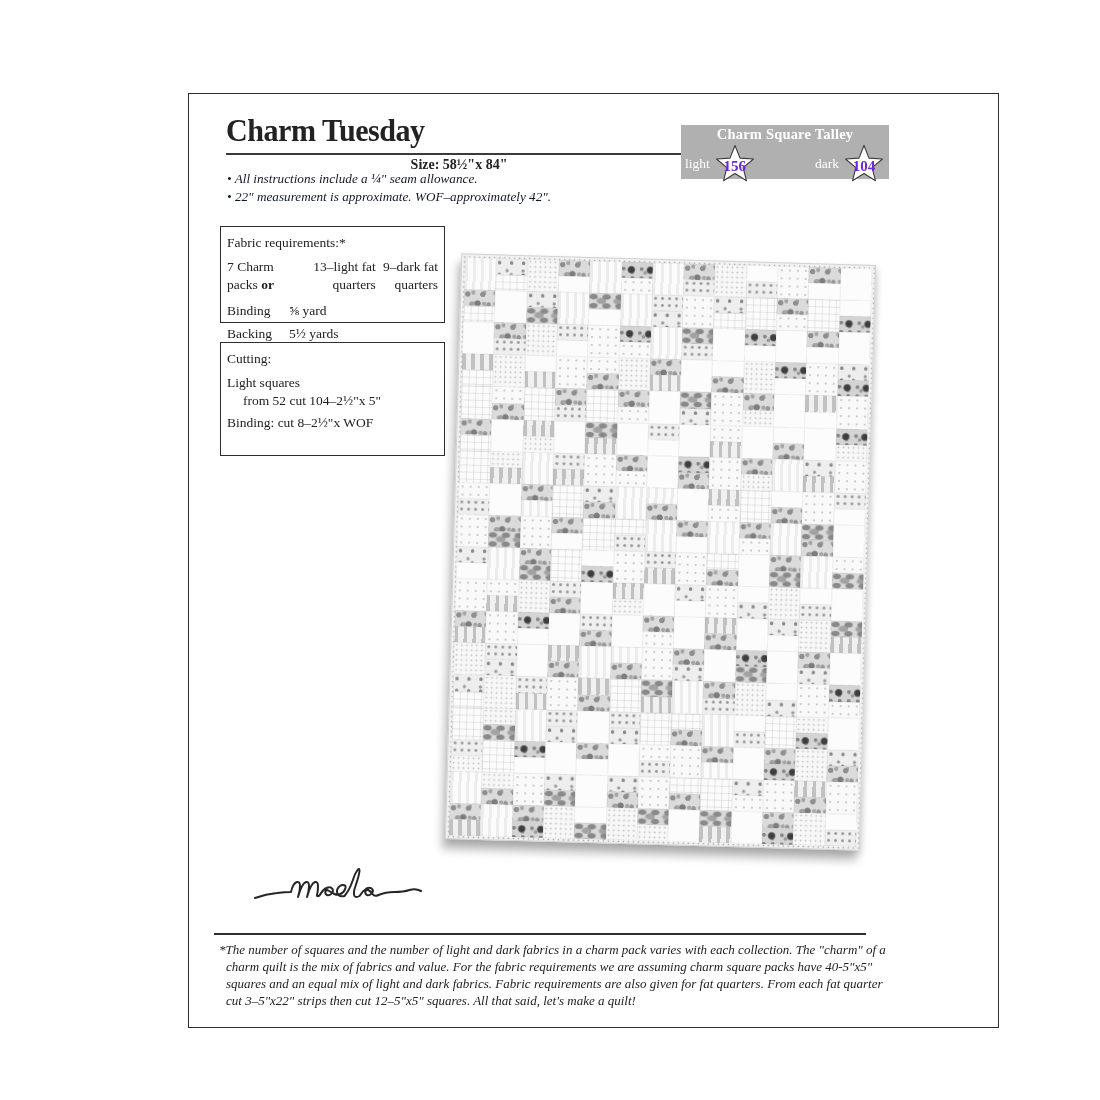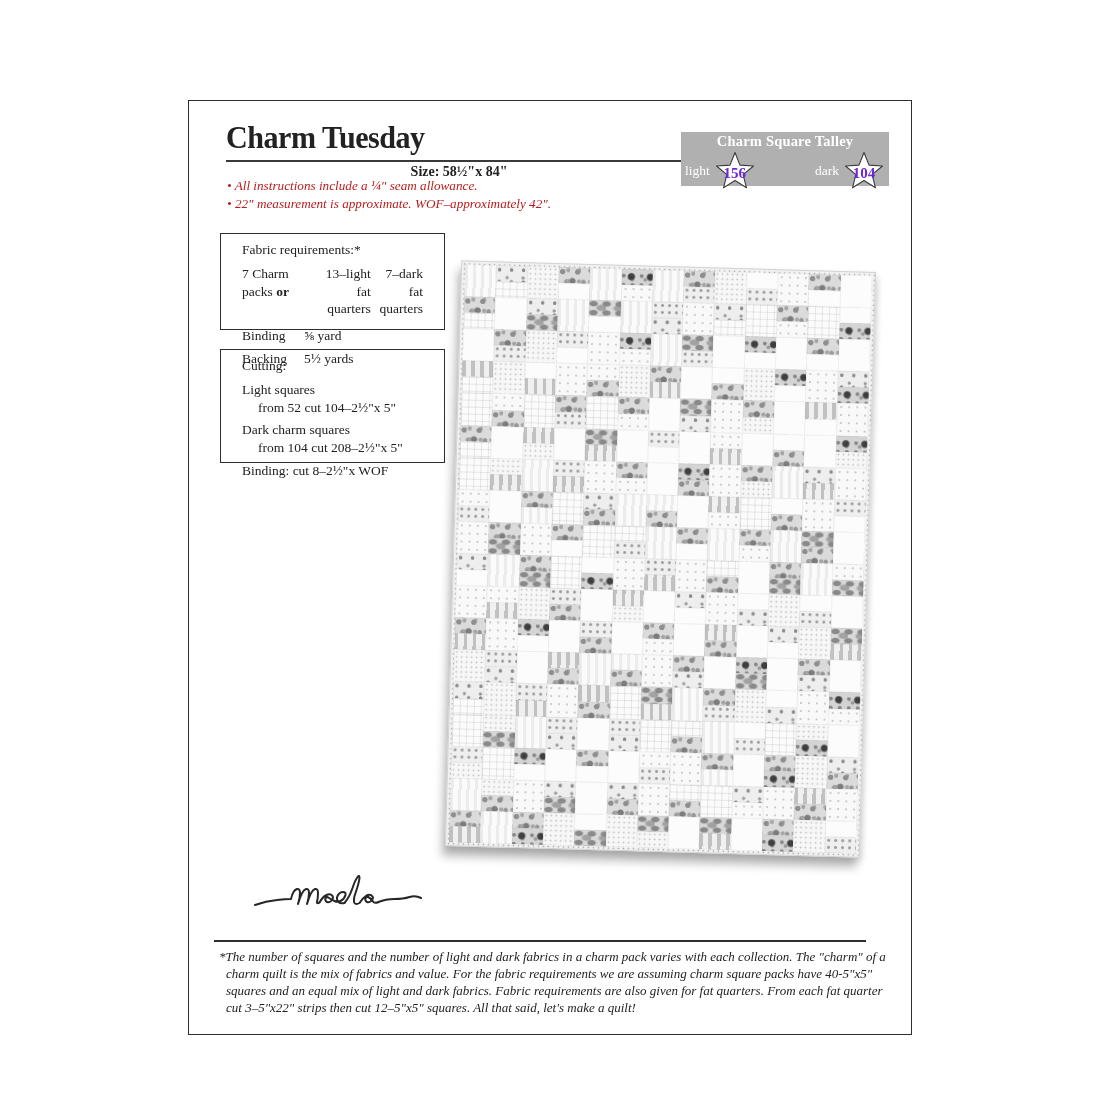--- a/index.html
+++ b/index.html
@@ -1,38 +1,38 @@
 <!DOCTYPE html>
 <html><head>
 <meta charset="utf-8">
 <style>
   html,body{margin:0;padding:0;background:#ffffff;}
   body{width:1100px;height:1100px;position:relative;font-family:"Liberation Serif","DejaVu Serif",serif;color:#1c1c1c;-webkit-font-smoothing:antialiased;}
 
-  .page{position:absolute;left:188px;top:100px;width:724px;height:935px;border:1.5px solid #2e2e2e;background:#ffffff;box-sizing:border-box;}
+  .page{position:absolute;left:188px;top:93px;width:811px;height:935px;border:1.5px solid #2e2e2e;background:#ffffff;box-sizing:border-box;}
 
   
   .title{position:absolute;left:37px;top:18px;font-weight:bold;font-size:32px;letter-spacing:-.5px;transform:scaleX(.94);transform-origin:left;white-space:nowrap;color:#222;}
   .title-rule{position:absolute;left:37px;top:59px;width:455px;height:2px;background:#3a3a3a;}
   .size-label{position:absolute;left:140px;top:63px;width:260px;text-align:center;font-weight:bold;font-size:14px;color:#222;}
-  .notes{position:absolute;left:38px;top:76px;font-style:italic;font-size:13.2px;line-height:1.33;color:#b91c1c;}
+  .notes{position:absolute;left:38px;top:76px;font-style:italic;font-size:13.2px;line-height:1.33;color:#0f172a;}
 
   
   .tally{position:absolute;left:492px;top:31px;width:208px;height:54px;color:#ffffff;}
   .tally-bg{position:absolute;inset:0;}
   .tally-title{position:relative;text-align:center;font-weight:bold;font-size:14.5px;padding-top:1px;letter-spacing:.2px;}
   .tally-row{position:relative;display:flex;justify-content:space-between;align-items:center;margin-top:1px;padding:0 4px;}
   .tally-item{display:flex;align-items:center;gap:4px;}
   .tally-word{font-size:13.5px;}
   .star{position:relative;width:42px;height:40px;display:inline-block;}
   .star svg{position:absolute;inset:0;width:100%;height:100%;}
   .star-num{position:absolute;inset:0;display:flex;align-items:center;justify-content:center;padding-top:5px;color:#6d28d9;font-size:15px;font-weight:700;}
 
   
-  .box{position:absolute;left:31px;width:225px;border:1.2px solid #2e2e2e;box-sizing:border-box;padding:7px 21px;font-size:13.5px;line-height:1.32;color:#222;}
+  .box{position:absolute;left:31px;width:225px;border:1.2px solid #2e2e2e;box-sizing:border-box;padding:7px 6px;font-size:13.5px;line-height:1.32;color:#222;}
   .fabric-box{top:132px;height:97px;}
   .cutting-box{top:248px;height:114px;}
   .box-title{margin-bottom:6px;}
   .packs-row{display:flex;gap:23px;align-items:flex-start;}
   .alts{display:flex;flex-direction:row;text-align:right;}
   .kv{display:flex;margin-top:5px;}
   .kv .k{width:62px;}
   .cut-item{margin-bottom:5px;}
   .cut-detail{padding-left:16px;}
   .bold{font-weight:bold;}
@@ -104,43 +104,39 @@
       </div>
     </div>
   </div>
 
   <div class="box fabric-box">
     <div class="box-title">Fabric requirements:*</div>
     <div class="packs-row">
       <span><span>7 Charm packs</span> <span class="bold">or</span></span>
       <span class="alts">
         <span>13–light fat quarters</span>
-        <span>7–dark fat quarters</span>
+        <span>9–dark fat quarters</span>
       </span>
     </div>
     <div class="kv mt6">
       <span class="k">Binding</span>
       <span>⅝ yard</span>
     </div>
     <div class="kv">
       <span class="k">Backing</span>
       <span>5½ yards</span>
     </div>
   </div>
 
   <div class="box cutting-box">
     <div class="box-title">Cutting:</div>
     <div class="cut-item">
       <div>Light squares</div>
       <div class="cut-detail">from 52 cut 104–2½"x 5"</div>
     </div>
-    <div class="cut-item">
-      <div>Dark charm squares</div>
-      <div class="cut-detail">from 104 cut 208–2½"x 5"</div>
-    </div>
     <div>Binding: cut 8–2½"x WOF</div>
   </div>
 
   <div class="quilt">
     <div class="quilt-grid" id="quilt-grid">
         <div class="cell fx-pale-stripe"></div>
         <div class="cell split">
           <div class="strip fx-ditsy"></div>
           <div class="strip fx-pale-check"></div>
         </div>

